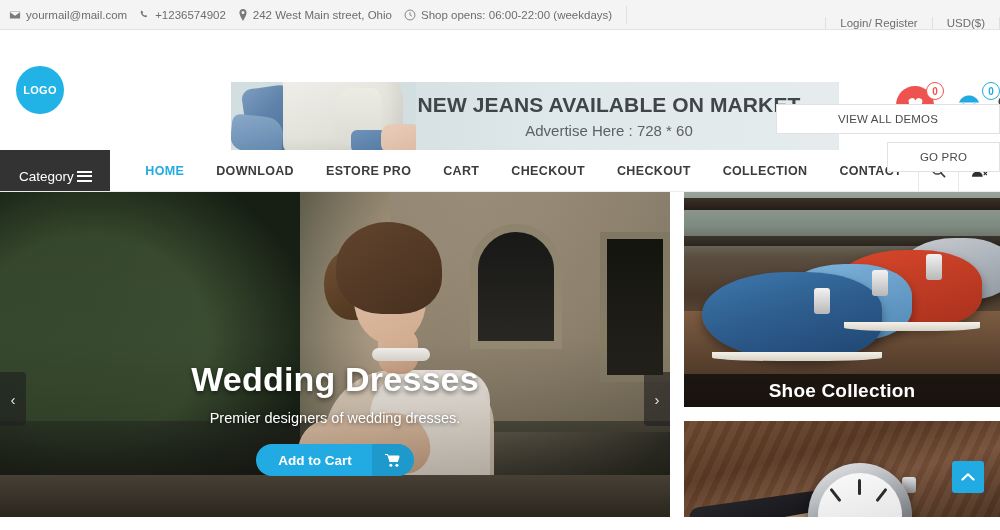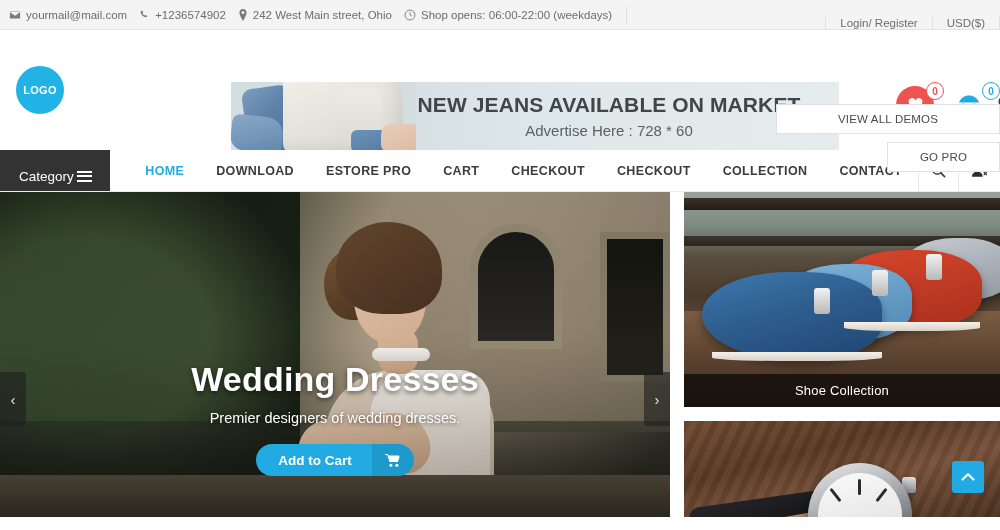--- a/index.html
+++ b/index.html
@@ -439,21 +439,21 @@
   .shoe-sole {
     position:absolute; height: 9px; border-radius: 0 0 40% 40%;
     background: linear-gradient(180deg,#f4f1ea,#d7d2c6);
   }
   .card-label {
     position: absolute; left: 0; right: 0; bottom: 0;
     height: 33px;
     background: rgba(16,13,10,.80);
     color: #fff;
     display: flex; align-items: center; justify-content: center;
-    font-size: 13px; font-weight: normal;
+    font-size: 19px; font-weight: bold;
     letter-spacing: .2px;
   }
   .watch-bg {
     position: absolute; inset: 0;
     background: linear-gradient(165deg,#6f4a31 0%, #5a3a25 35%, #77513a 60%, #4a3120 100%);
   }
   .watch-grain {
     position: absolute; inset: 0;
     background: repeating-linear-gradient(115deg, rgba(0,0,0,.07) 0 6px, rgba(255,255,255,.03) 6px 13px);
   }

